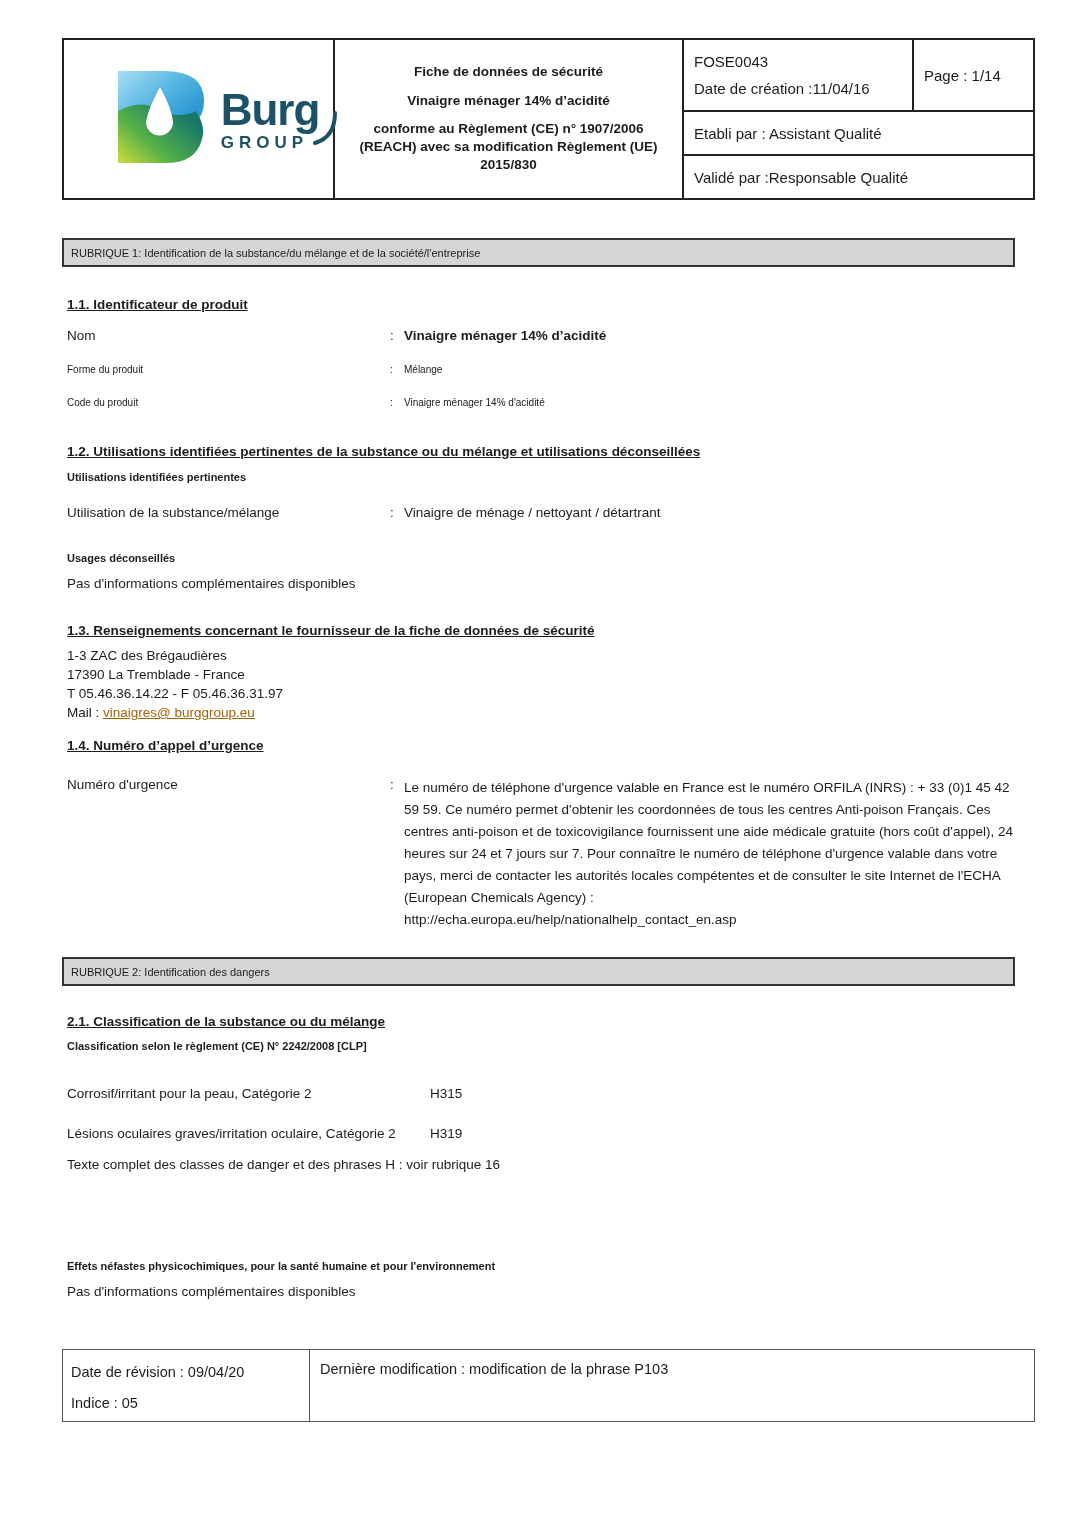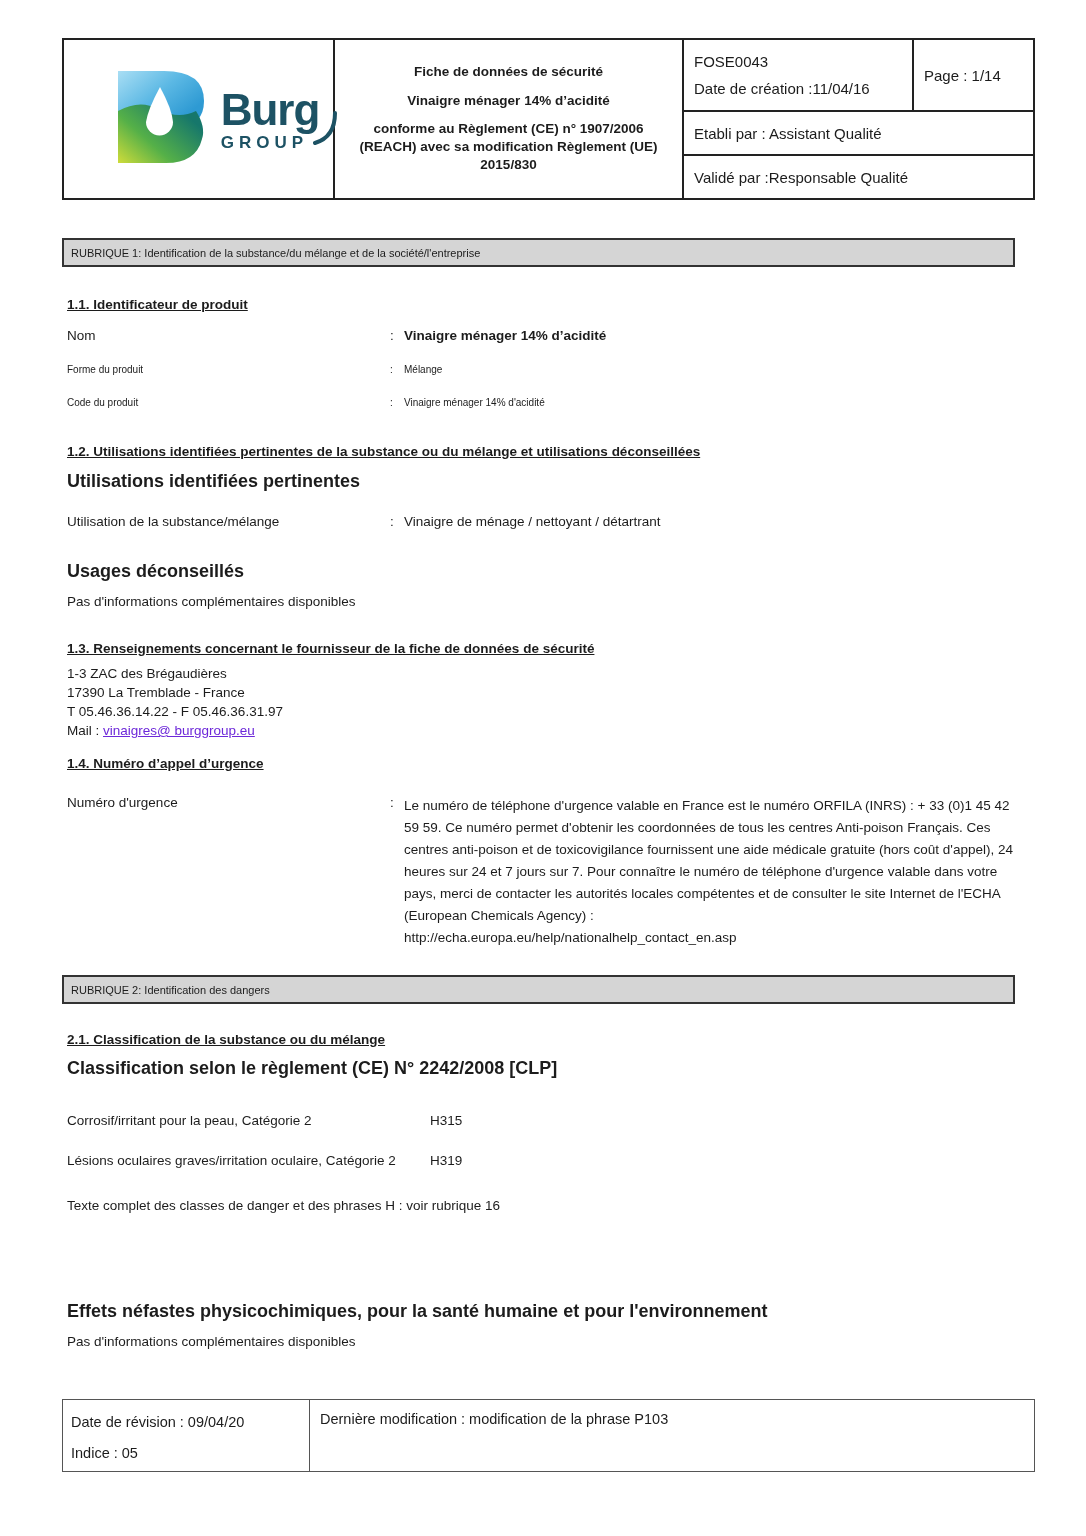--- a/index.html
+++ b/index.html
@@ -60,21 +60,21 @@
     width:953px; height:29px;
     background:#d5d5d5;
     border:2px solid #333333;
     display:flex; align-items:center;
     padding-left:7px;
     font-size:11px;
   }
 
   
   .sec-h { margin:28px 0 0 5px; font-size:13.5px; font-weight:bold; text-decoration:underline; }
-  .sub-h { margin:26px 0 0 5px; font-size:18px; font-weight:bold; }
+  .sub-h { margin:26px 0 0 5px; font-size:11px; font-weight:bold; }
   .plain { margin:12px 0 0 5px; font-size:13.5px; }
 
   .lv-row {
     display:grid; grid-template-columns:323px 14px auto;
     margin-left:5px; font-size:13.5px;
   }
   .lv-row.small { font-size:10px; }
   .lv-row .val-bold { font-weight:bold; }
 
   .addr { margin:8px 0 0 5px; font-size:13.5px; line-height:19px; }
@@ -195,21 +195,21 @@
 
       <div class="sub-h" style="margin-top:32px;">Usages déconseillés</div>
       <div class="plain">Pas d'informations complémentaires disponibles</div>
 
       <div class="sec-h" style="margin-top:32px;">1.3. Renseignements concernant le fournisseur de la fiche de données de sécurité</div>
       <div class="addr">
         <div>1-3 ZAC des Brégaudières</div>
         <div>17390 La Tremblade - France</div>
         <div>T 05.46.36.14.22 - F 05.46.36.31.97</div>
         <div>
-          <span>Mail : </span><a class="link" style="color: #6d28d9;">vinaigres@ burggroup.eu</a>
+          <span>Mail : </span><a class="link" style="color: #a16207;">vinaigres@ burggroup.eu</a>
         </div>
       </div>
 
       <div class="sec-h" style="margin-top:16px;">1.4. Numéro d’appel d’urgence</div>
 
       <div class="lv-row" style="margin-top:24px;">
         <span>Numéro d'urgence</span>
         <span>:</span>
         <span class="urgence-val">
           <span>Le numéro de téléphone d'urgence valable en France est le numéro ORFILA (INRS) : + 33 (0)1 45 42 59 59. Ce numéro permet d'obtenir les coordonnées de tous les centres Anti-poison Français. Ces centres anti-poison et de toxicovigilance fournissent une aide médicale gratuite (hors coût d'appel), 24 heures sur 24 et 7 jours sur 7. Pour connaître le numéro de téléphone d'urgence valable dans votre pays, merci de contacter les autorités locales compétentes et de consulter le site Internet de l'ECHA (European Chemicals Agency) :</span>
@@ -224,21 +224,21 @@
 
       <div class="classe-row" style="margin-top:34px;">
         <span>Corrosif/irritant pour la peau, Catégorie 2</span>
         <span>H315</span>
       </div>
       <div class="classe-row" style="margin-top:25px;">
         <span>Lésions oculaires graves/irritation oculaire, Catégorie 2</span>
         <span>H319</span>
       </div>
 
-      <div class="plain" style="margin-top:30px;">Texte complet des classes de danger et des phrases H : voir rubrique 16</div>
+      <div class="plain" style="margin-top:16px;">Texte complet des classes de danger et des phrases H : voir rubrique 16</div>
 
       <div class="sub-h" style="margin-top:88px;">Effets néfastes physicochimiques, pour la santé humaine et pour l'environnement</div>
       <div class="plain">Pas d'informations complémentaires disponibles</div>
 
       <div class="ftr">
         <div class="ftr-left">
           <div>Date de révision : 09/04/20</div>
           <div>Indice : 05</div>
         </div>
         <div class="ftr-right">

